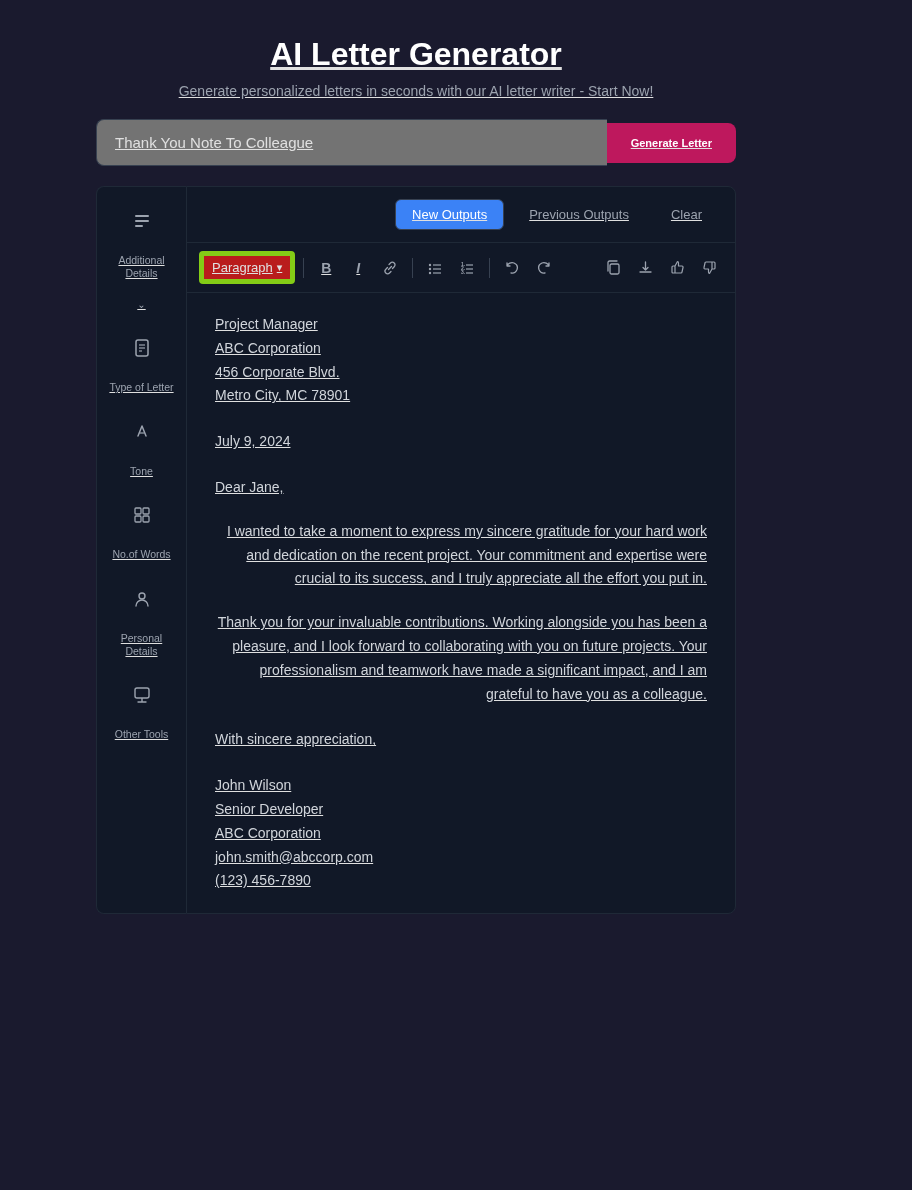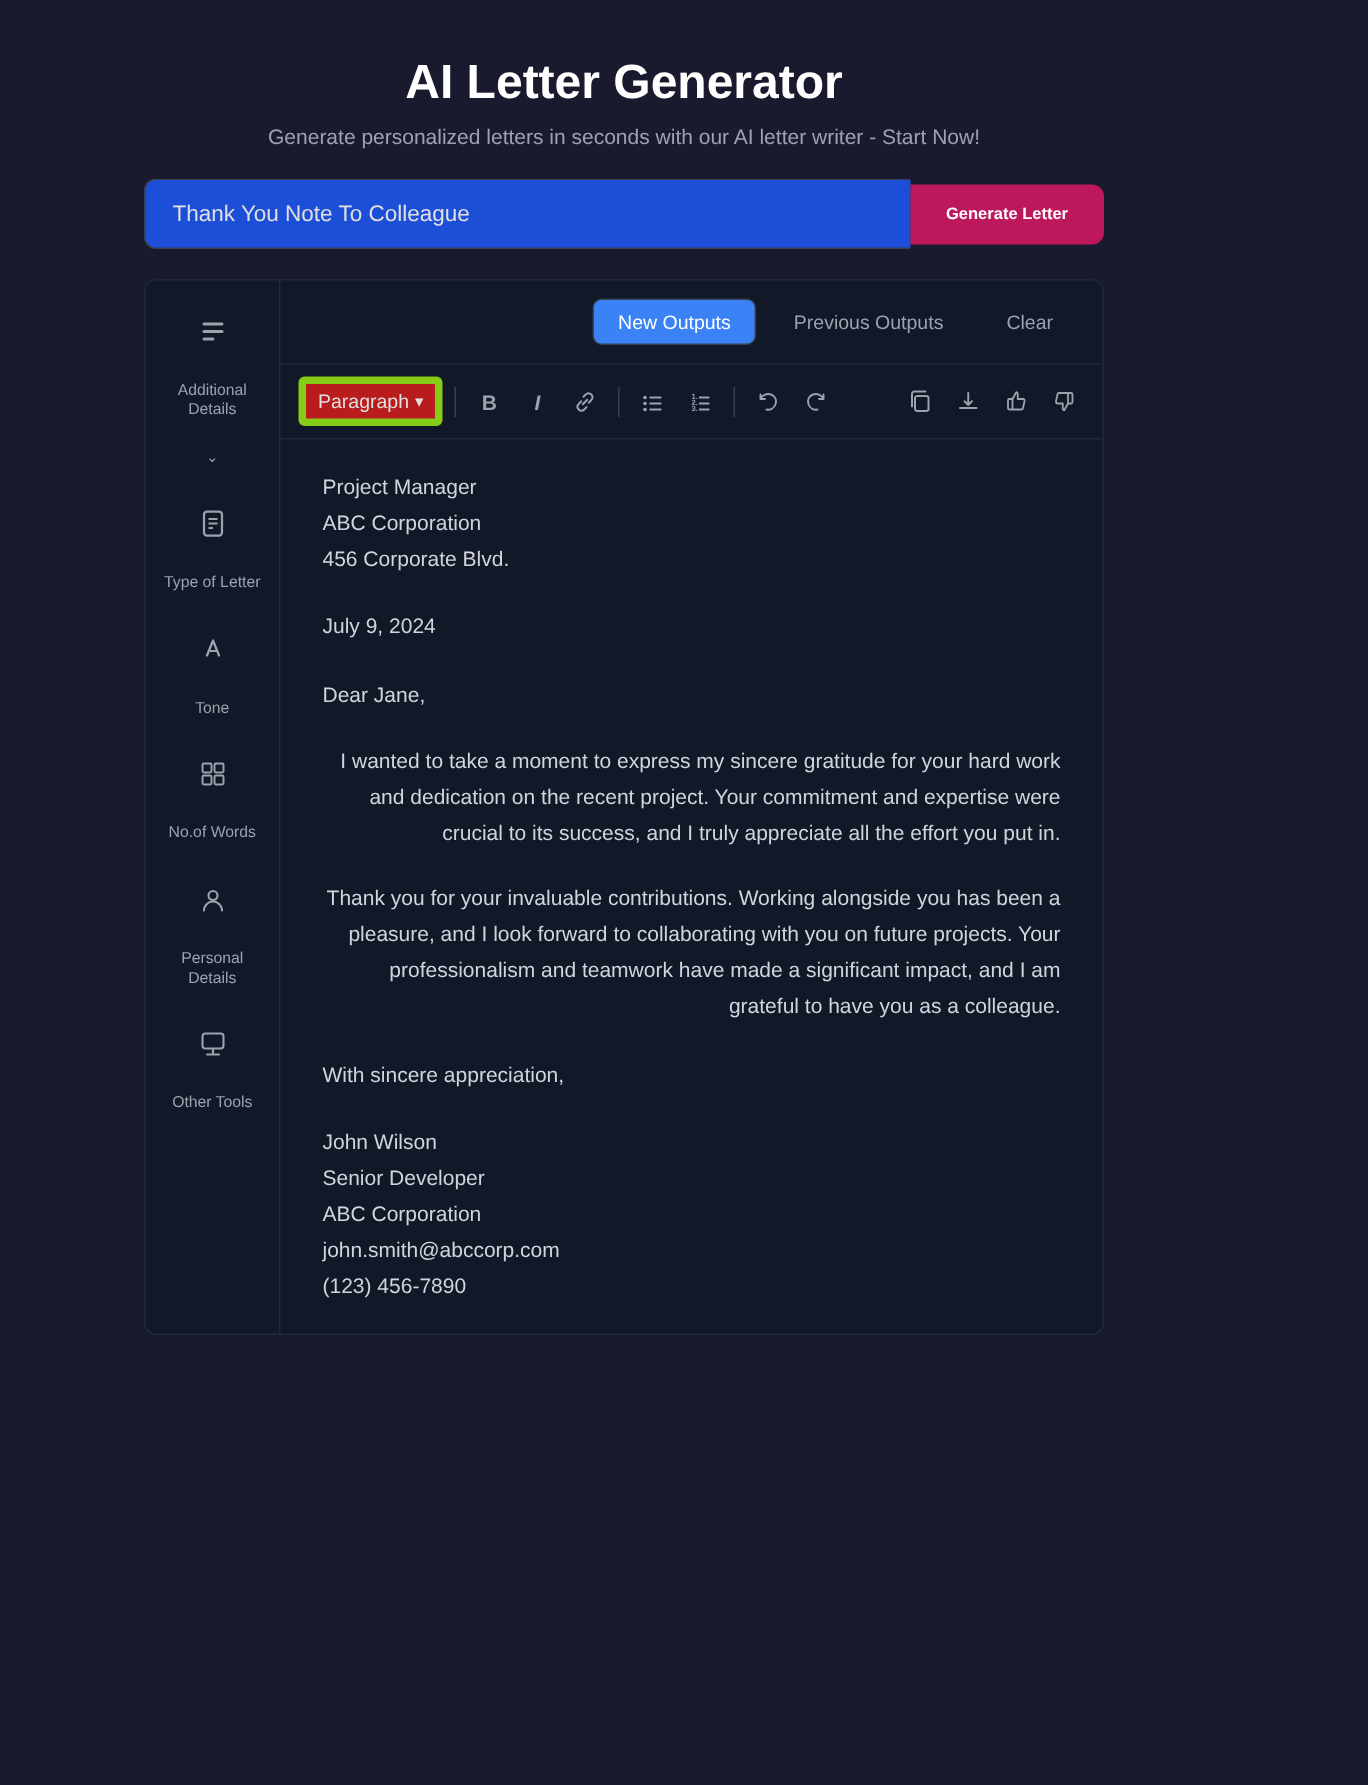--- a/index.html
+++ b/index.html
@@ -11,20 +11,21 @@
       width: 912px;
       font-family: -apple-system, BlinkMacSystemFont, 'Segoe UI', sans-serif;
       color: #e0e0e0;
     }
 
     .page-wrapper {
       width: 832px;
       min-height: 1190px;
       padding: 0;
       position: relative;
+      text-decoration: underline;
     }
 
     
     .header {
       text-align: center;
       padding: 36px 20px 20px;
     }
 
     .header-title {
       font-size: 32px;
@@ -42,21 +43,21 @@
     .search-bar-row {
       display: flex;
       align-items: center;
       padding: 0 96px;
       margin-bottom: 20px;
       gap: 0;
     }
 
     .search-input {
       flex: 1;
-      background: #1d4ed8;
+      background: #737373;
       border: 1.5px solid #374151;
       border-right: none;
       border-radius: 8px 0 0 8px;
       padding: 14px 18px;
       font-size: 15px;
       color: #e0e0e0;
       outline: none;
     }
 
     .generate-btn {
@@ -404,20 +405,21 @@
               <path d="M10 2H12C12.6 2 13 2.4 13 3V8C13 8.6 12.6 9 12 9H10M10 2V9M10 2H4C3.4 2 3 2.5 3 3L2 7.5C1.8 8.1 2.2 9 3 9H6.5V12C6.5 13 7 13.5 7.5 13.5L10 9" stroke="#9ca3af" stroke-width="1.2" stroke-linecap="round" stroke-linejoin="round" fill="none"></path>
             </svg>
           </button>
         </div>
       </div>
 
       <div class="letter-content">
         <div class="letter-line">Project Manager</div>
         <div class="letter-line">ABC Corporation</div>
         <div class="letter-line">456 Corporate Blvd.</div>
+        <div class="letter-line">Metro City, MC 78901</div>
         <div style="height: 22px;"></div>
         <div class="letter-line">July 9, 2024</div>
         <div style="height: 22px;"></div>
         <div class="letter-line">Dear Jane,</div>
         <div class="letter-paragraph">I wanted to take a moment to express my sincere gratitude for your hard work and dedication on the recent project. Your commitment and expertise were crucial to its success, and I truly appreciate all the effort you put in.</div>
         <div class="letter-paragraph">Thank you for your invaluable contributions. Working alongside you has been a pleasure, and I look forward to collaborating with you on future projects. Your professionalism and teamwork have made a significant impact, and I am grateful to have you as a colleague.</div>
         <div style="height: 22px;"></div>
         <div class="letter-line">With sincere appreciation,</div>
         <div style="height: 22px;"></div>
         <div class="letter-line">John Wilson</div>

